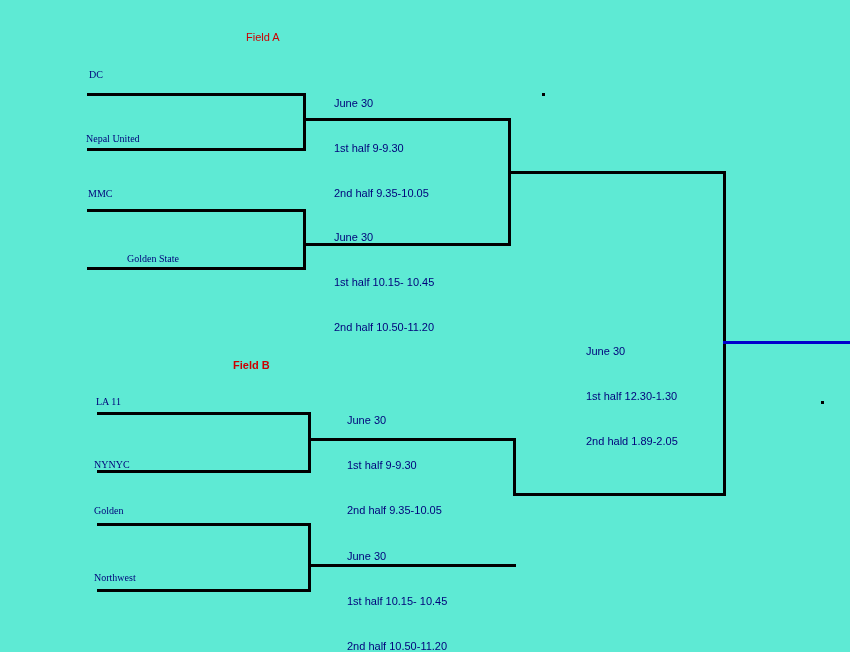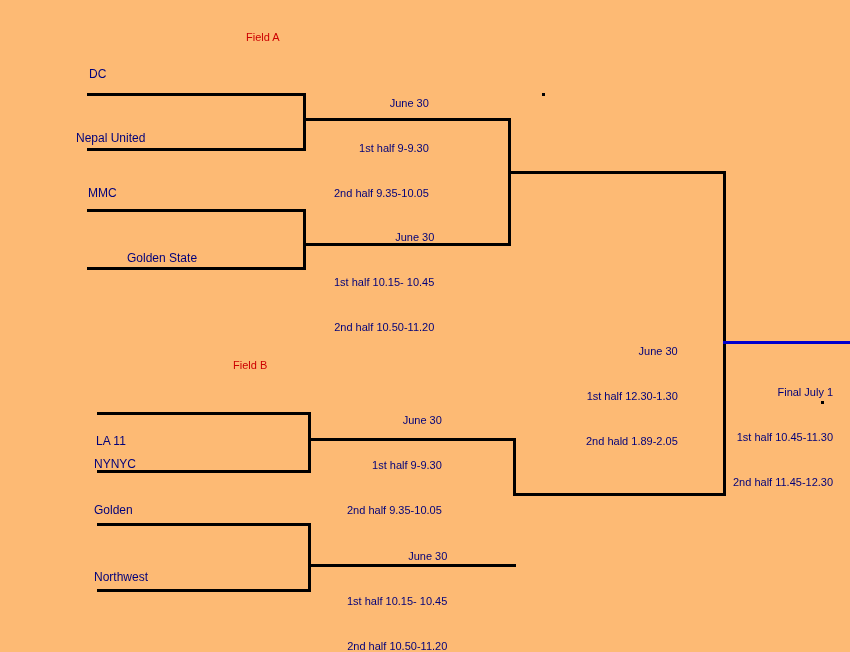--- a/index.html
+++ b/index.html
@@ -8,30 +8,30 @@
     padding: 0;
     background: #ffffff;
   }
   body {
     font-family: "Liberation Sans", sans-serif;
   }
   #canvas {
     position: relative;
     width: 850px;
     height: 652px;
-    background: #fdba74;
+    background: #5eead4;
     overflow: hidden;
-    text-align: right;
   }
   .label {
     position: absolute;
     color: #00007a;
-    font-size: 12px;
+    font-size: 10px;
     line-height: 15px;
     white-space: pre;
+    font-family: Liberation Serif, serif;
   }
   .field-label {
     position: absolute;
     color: #cc0000;
     font-size: 11px;
     line-height: 15px;
     white-space: pre;
   }
   .matchinfo {
     position: absolute;
@@ -68,21 +68,21 @@
 </head>
 <body>
 
 <div id="canvas">
 
   <div class="field-label" style="left:246px; top:30px;">Field A</div>
 
   <div class="label" style="left:89px; top:67px;">DC</div>
   <div class="hline" style="left:87px; top:93px; width:219px;"></div>
 
-  <div class="label" style="left:76px; top:131px;">Nepal United</div>
+  <div class="label" style="left:86px; top:131px;">Nepal United</div>
   <div class="hline" style="left:87px; top:148px; width:219px;"></div>
 
   <div class="vline" style="left:303px; top:93px; height:58px;"></div>
   <div class="hline" style="left:303px; top:118px; width:208px;"></div>
 
   <div class="matchinfo" style="left:334px; top:66px;">
     <div>June 30</div>
     <div>1st half 9-9.30</div>
     <div>2nd half 9.35-10.05</div>
   </div>
@@ -100,23 +100,23 @@
     <div>June 30</div>
     <div>1st half 10.15- 10.45</div>
     <div>2nd half 10.50-11.20</div>
   </div>
 
   <div class="vline" style="left:508px; top:118px; height:128px;"></div>
   <div class="hline" style="left:508px; top:171px; width:218px;"></div>
 
   <div class="dot" style="left:542px; top:93px;"></div>
 
-  <div class="field-label" style="left:233px; top:358px;">Field B</div>
+  <div class="field-label" style="left:233px; top:358px;font-weight:bold;">Field B</div>
 
-  <div class="label" style="left:96px; top:394px;margin-top:40px;">LA 11</div>
+  <div class="label" style="left:96px; top:394px;">LA 11</div>
   <div class="hline" style="left:97px; top:412px; width:214px;"></div>
 
   <div class="label" style="left:94px; top:457px;">NYNYC</div>
   <div class="hline" style="left:97px; top:470px; width:214px;"></div>
 
   <div class="vline" style="left:308px; top:412px; height:61px;"></div>
   <div class="hline" style="left:308px; top:438px; width:208px;"></div>
 
   <div class="matchinfo" style="left:347px; top:383px;">
     <div>June 30</div>
@@ -144,21 +144,16 @@
 
   <div class="vline" style="left:723px; top:171px; height:325px;"></div>
   <div class="hline-blue" style="left:723px; top:341px; width:127px;"></div>
 
   <div class="matchinfo" style="left:586px; top:314px;">
     <div>June 30</div>
     <div>1st half 12.30-1.30</div>
     <div>2nd hald 1.89-2.05</div>
   </div>
 
-  <div class="matchinfo" style="left:733px; top:355px;">
-    <div>Final July 1</div>
-    <div>1st half 10.45-11.30</div>
-    <div>2nd half 11.45-12.30</div>
-  </div>
 
   <div class="dot" style="left:821px; top:401px;"></div>
 
 </div>
 
 </body></html>

